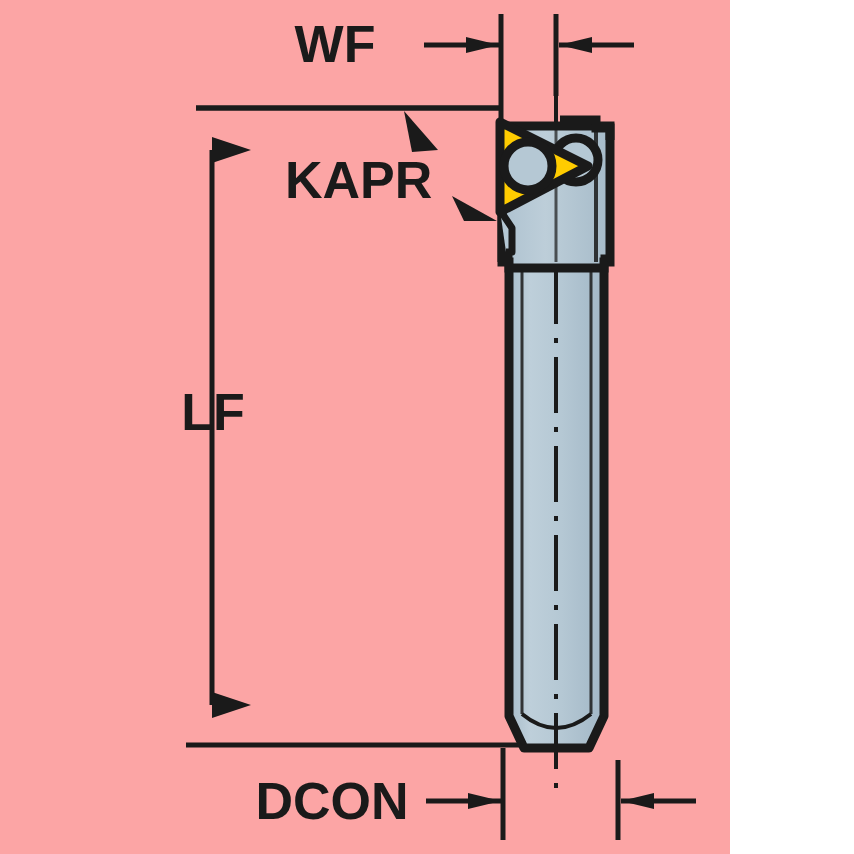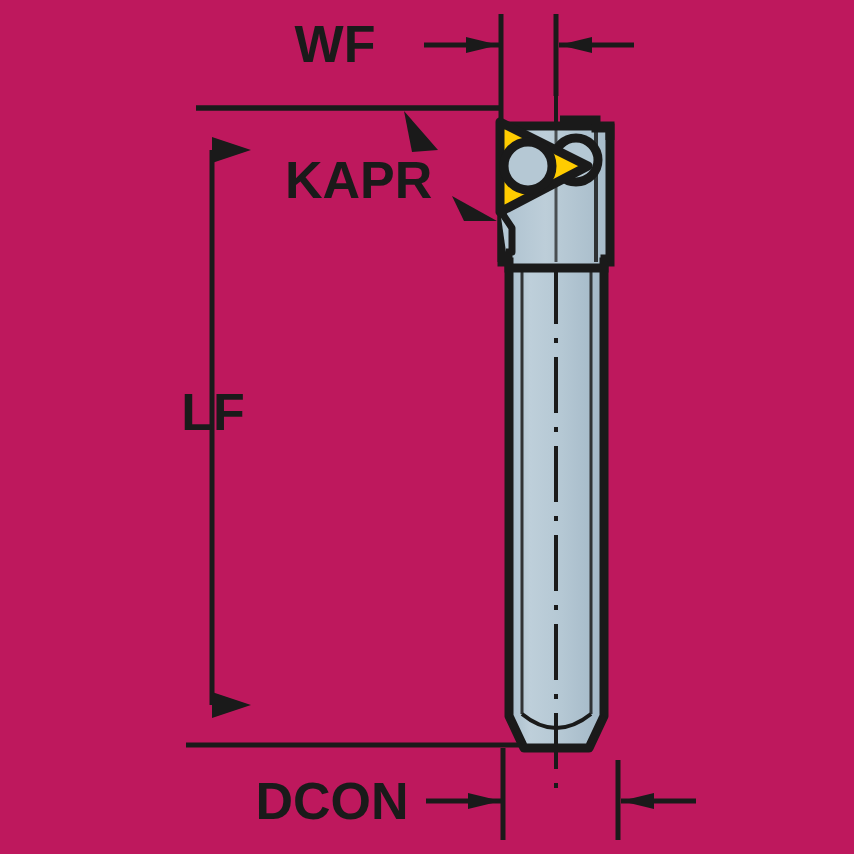--- a/index.html
+++ b/index.html
@@ -5,23 +5,23 @@
   html, body {
     margin: 0;
     padding: 0;
     background: #ffffff;
   }
   body {
     font-family: "Liberation Sans", sans-serif;
   }
   #diagram-root {
     position: relative;
-    width: 854px;
+    width: 730px;
     height: 854px;
-    background: #be185d;
+    background: #fca5a5;
     overflow: hidden;
   }
   #tech-svg {
     display: block;
     width: 854px;
     height: 854px;
   }
   .dim-label {
     font-family: "Liberation Sans", sans-serif;
     font-weight: bold;

